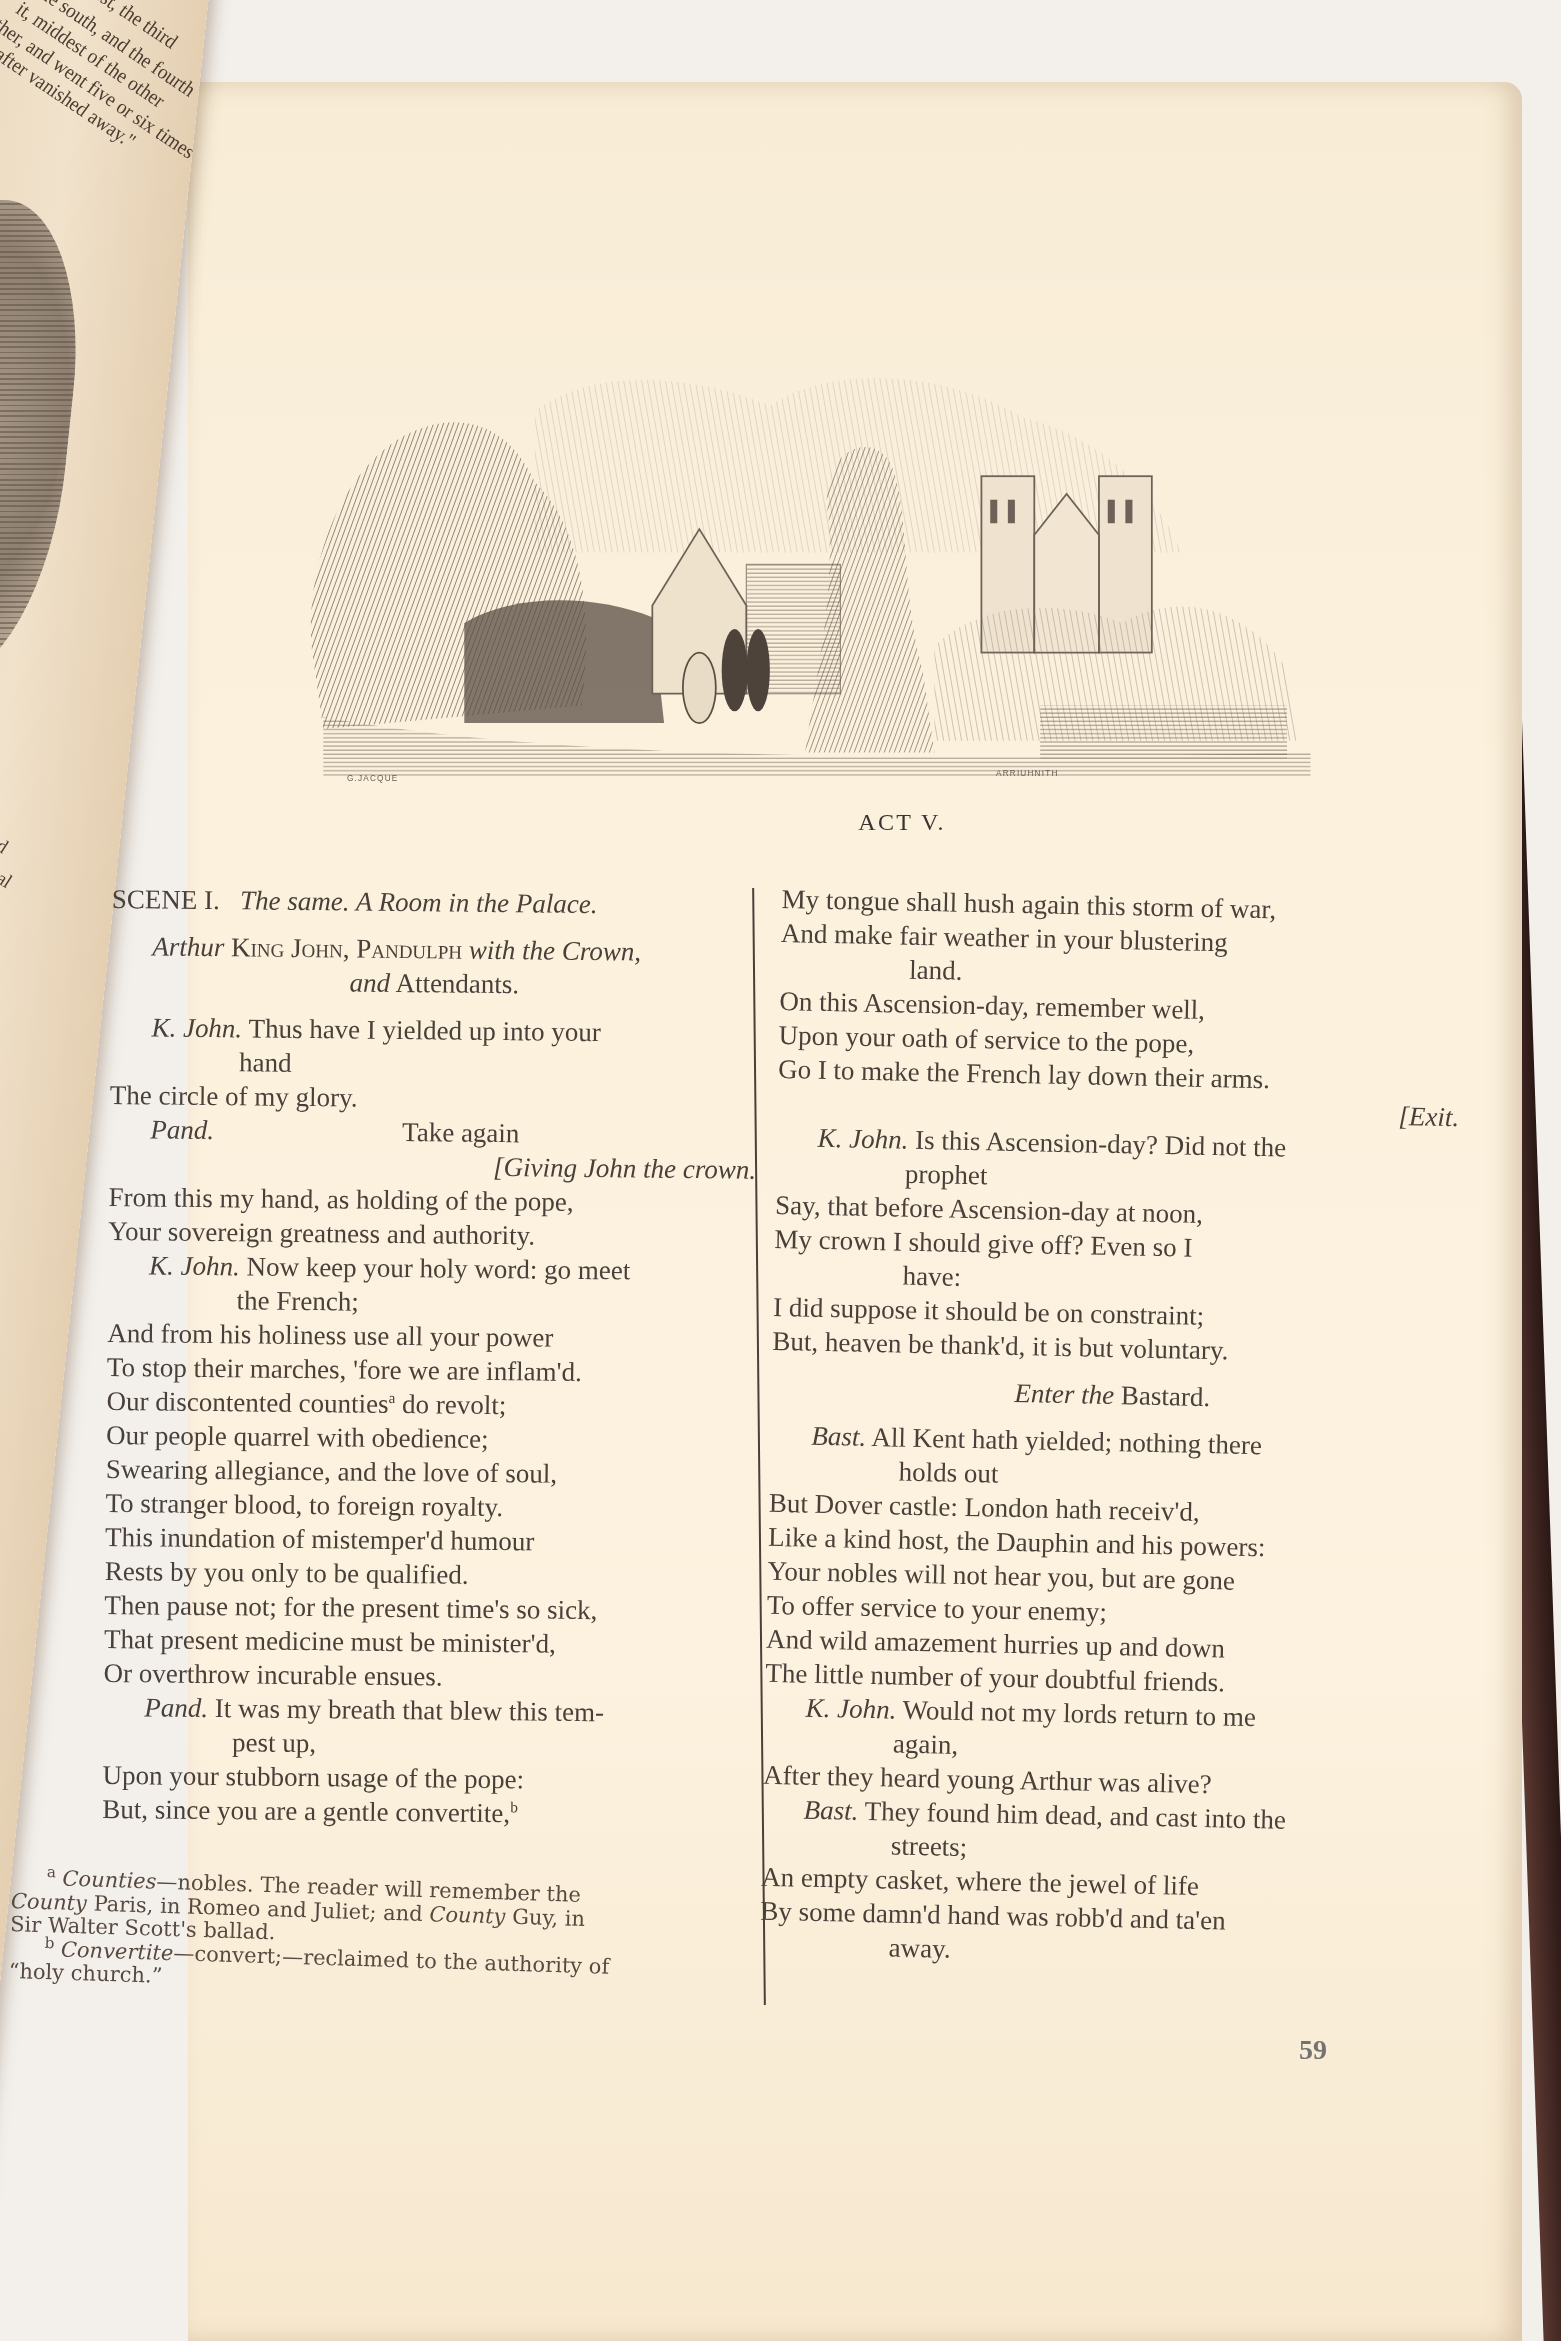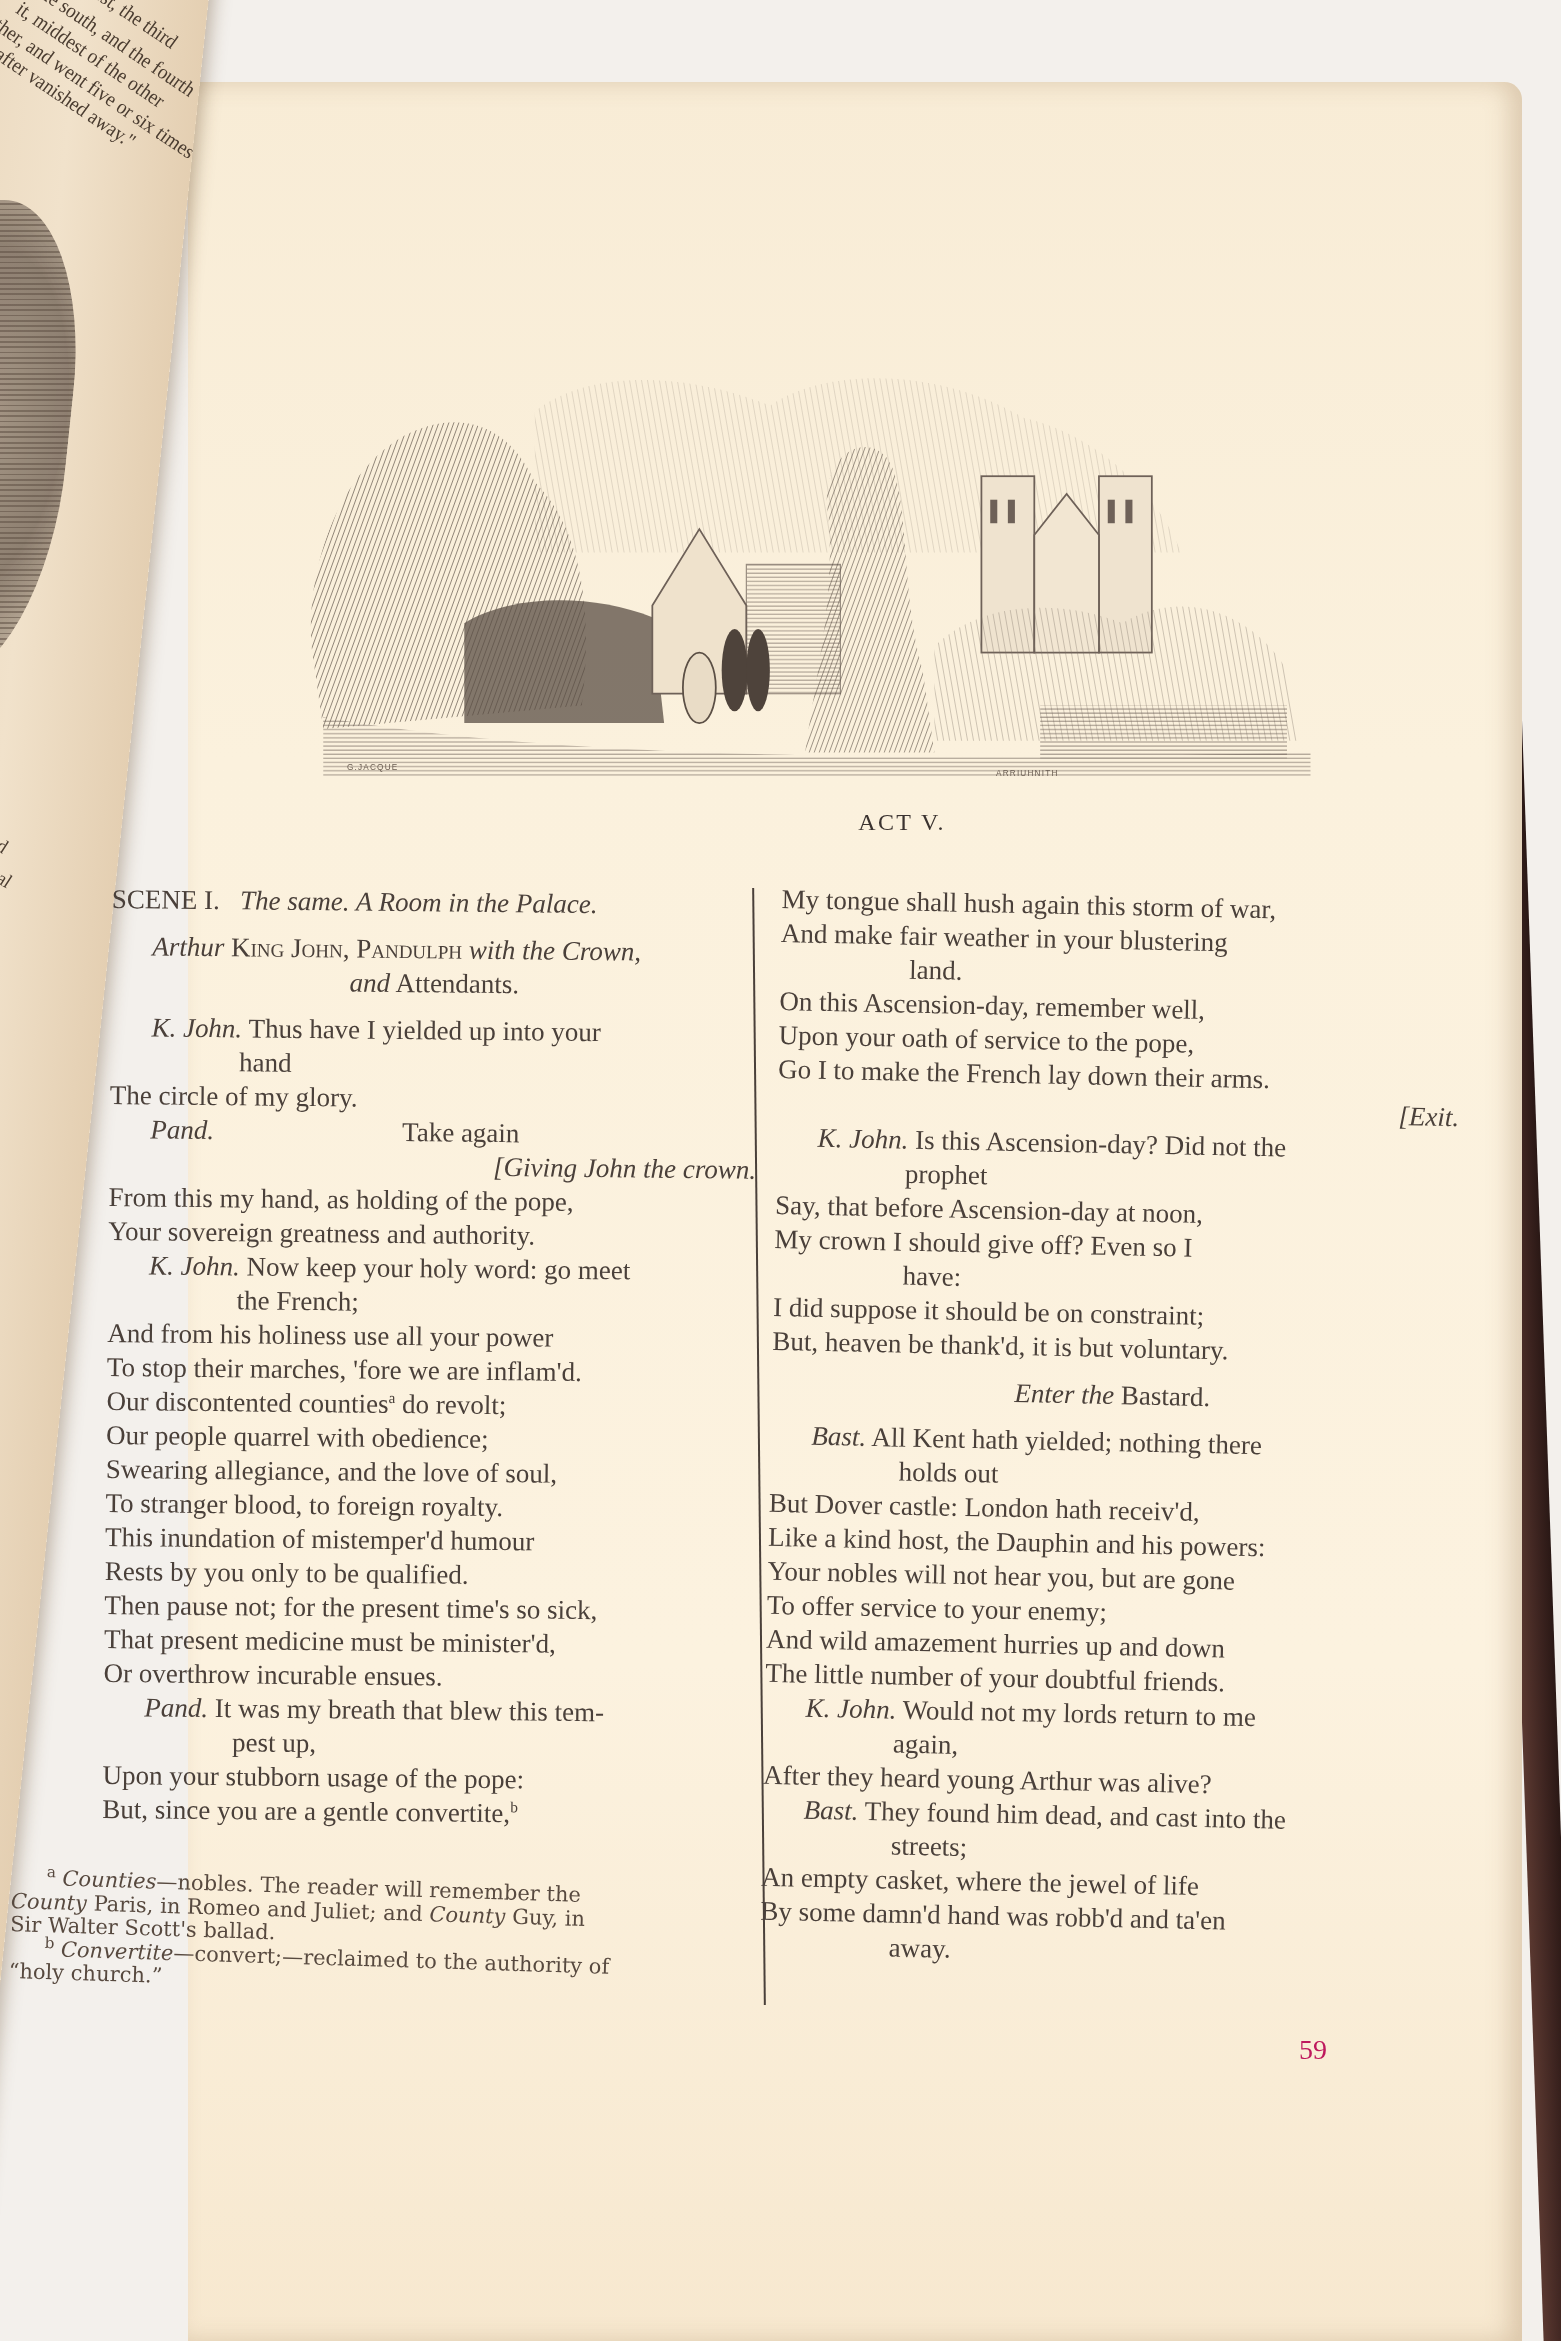--- a/index.html
+++ b/index.html
@@ -75,21 +75,21 @@
   .sup { font-size:15.3px; vertical-align:super; line-height:0; }
   .gap { height:13px; }
 
   .footnotes {
     position:absolute; left:11.8px; top:1866px; width:717px;
     font-size:21px; line-height:23.5px; color:#57493f;
     transform:rotate(1.8deg); transform-origin:top left;
     font-family:"DejaVu Serif", serif;
   }
   .page-number {
-    position:absolute; left:1299px; top:2034px; font-size:28px; color:#be185d;
+    position:absolute; left:1299px; top:2034px; font-size:28px; color:#737373;font-weight:bold;
   }
 </style>
 </head>
 <body>
 
 <div class="cover-edge"></div>
 
 <div class="page"></div>
 
 <div class="curl-page">
@@ -139,21 +139,21 @@
 
     <path d="M1100 520 C1180 440 1320 440 1420 480 C1520 420 1640 460 1700 560 L1720 680 L1100 680 Z" fill="url(#hatchLight)" opacity="0.8"></path>
 
     <ellipse cx="700" cy="590" rx="28" ry="60" fill="#e9dcc6" stroke="#5b4f45" stroke-width="3"></ellipse>
     <ellipse cx="760" cy="560" rx="22" ry="70" fill="#4e433b"></ellipse>
     <ellipse cx="800" cy="560" rx="20" ry="70" fill="#4e433b"></ellipse>
 
     <path d="M60 640 C400 700 900 720 1740 700 L1740 740 L60 740 Z" fill="url(#hlines)" opacity="0.75"></path>
     <rect x="1280" y="620" width="420" height="90" fill="url(#hlines)" opacity="0.8"></rect>
   </svg>
-  <div class="sig" style="left:59px;top:422px;">G.JACQUE</div>
+  <div class="sig" style="left:59px;top:433px;">G.JACQUE</div>
   <div class="sig" style="left:708px;top:428px;">ARRIUHNITH</div>
 </div>
 
 <div class="act-title">ACT V.</div>
 
 <div class="col col-left">
   <div class="line">
     <span>SCENE I.</span>
     &nbsp;&nbsp;<span class="it">The same.   A Room in the Palace.</span>
   </div>

